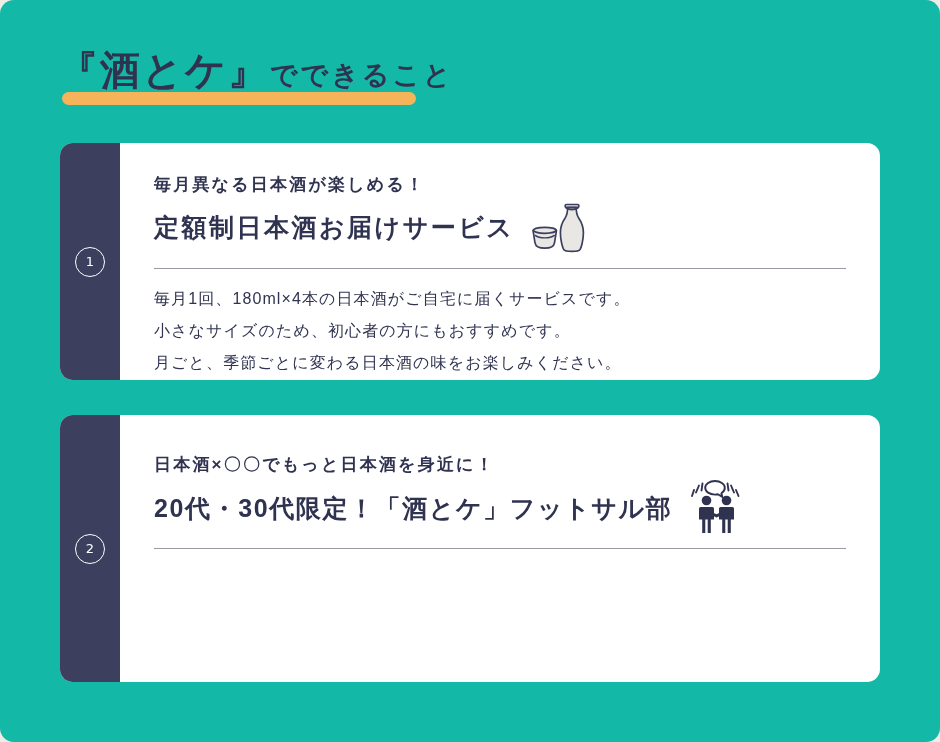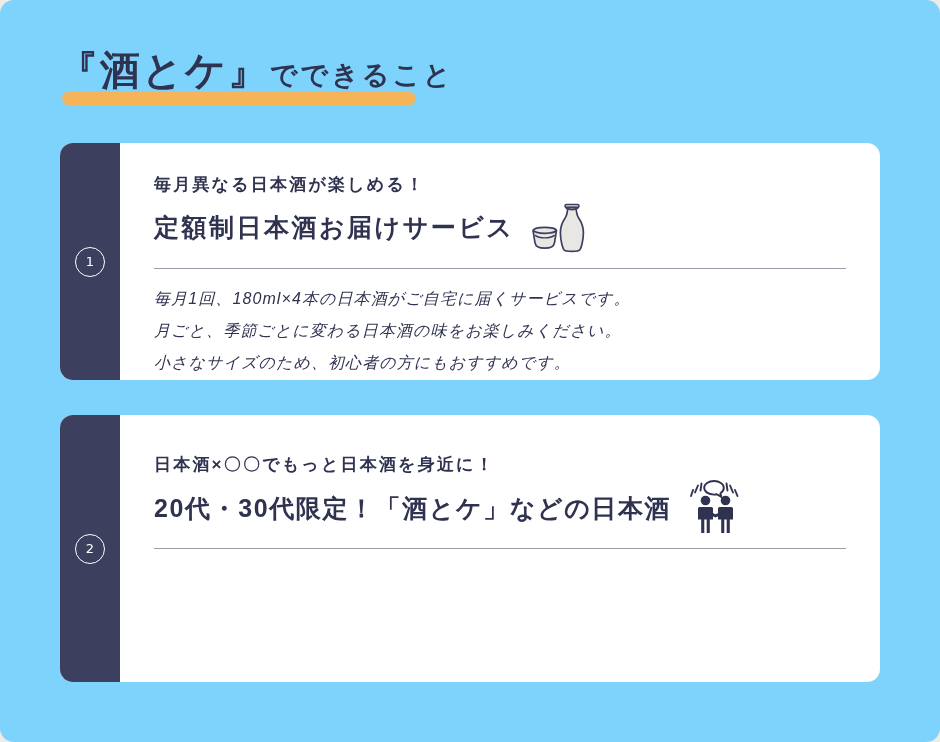--- a/index.html
+++ b/index.html
@@ -12,21 +12,21 @@
     background: #efebe7;
     font-family: "Liberation Sans", "DejaVu Sans", sans-serif;
     overflow: hidden;
     position: relative;
   }
   
   .page {
     position: absolute;
     left: 0; top: 0;
     width: 940px; height: 742px;
-    background: #7dd3fc;
+    background: #14b8a6;
     border-radius: 14px;
     overflow: hidden;
   }
 
   
   .title-block {
     position: absolute;
     left: 58px;
     top: 48px;
     height: 62px;
@@ -150,21 +150,20 @@
   #card-1 .divider { margin-top: 13px; }
   #card-2 .divider { margin-top: 11px; }
 
   .card-text {
     padding: 14px 34px 0 34px;
     font-size: 16px;
     letter-spacing: 1.1px;
     color: #2f3350;
     line-height: 2.0;
     font-weight: 400;
-    font-style: italic;
   }
   #card-2 .card-text {
     letter-spacing: 0.9px;
     line-height: 1.95;
     padding-right: 26px;
     padding-top: 12px;
   }
   .card-text p { margin: 0; white-space: nowrap; }
   #card-2 .card-text p { white-space: normal; }
 </style>
@@ -199,35 +198,35 @@
                 <ellipse cx="14.75" cy="31.3" rx="11.3" ry="3.0"></ellipse>
                 <path d="M5.2 36.4 c2.2 1.7 6.0 2.5 9.55 2.5 c3.55 0 7.35 -0.8 9.55 -2.5" fill="none" stroke-width="1.4"></path>
               </g>
             </svg>
           </span>
         </div>
       </div>
       <div class="divider"></div>
       <div class="card-text">
         <p>毎月1回、180ml×4本の日本酒がご自宅に届くサービスです。</p>
+        <p>小さなサイズのため、初心者の方にもおすすめです。</p>
         <p>月ごと、季節ごとに変わる日本酒の味をお楽しみください。</p>
-        <p>小さなサイズのため、初心者の方にもおすすめです。</p>
       </div>
     </div>
   </div>
 
   <div class="card" id="card-2">
     <div class="card-side">
       <div class="badge">2</div>
     </div>
     <div class="card-body">
       <div class="card-head">
         <div class="eyebrow">日本酒×〇〇でもっと日本酒を身近に！</div>
         <div class="headline">
-          <span>20代・30代限定！「酒とケ」などの日本酒</span>
+          <span>20代・30代限定！「酒とケ」フットサル部</span>
           <span class="head-icon">
             <svg width="70" height="56" viewBox="0 0 70 56" aria-hidden="true">
               <g fill="#2f3350">
 
                 <path d="M29.0 2.0 c-5.4 0 -9.8 3.0 -9.8 6.8 c0 3.8 4.4 6.8 9.8 6.8 c1.0 0 2.0 -0.1 2.9 -0.3 l4.4 2.6 l-0.9 -3.6 c2.1 -1.25 3.4 -3.2 3.4 -5.5 c0 -3.8 -4.4 -6.8 -9.8 -6.8 z" fill="#ffffff" stroke="#2f3350" stroke-width="1.9" stroke-linejoin="round"></path>
 
                 <g stroke="#2f3350" stroke-width="1.9" stroke-linecap="round">
                   <line x1="13.0" y1="6.5" x2="10.0" y2="13.5"></line>
                   <line x1="8.0" y1="11.0" x2="6.0" y2="17.0"></line>
                   <line x1="16.5" y1="4.5" x2="15.5" y2="11.5"></line>

